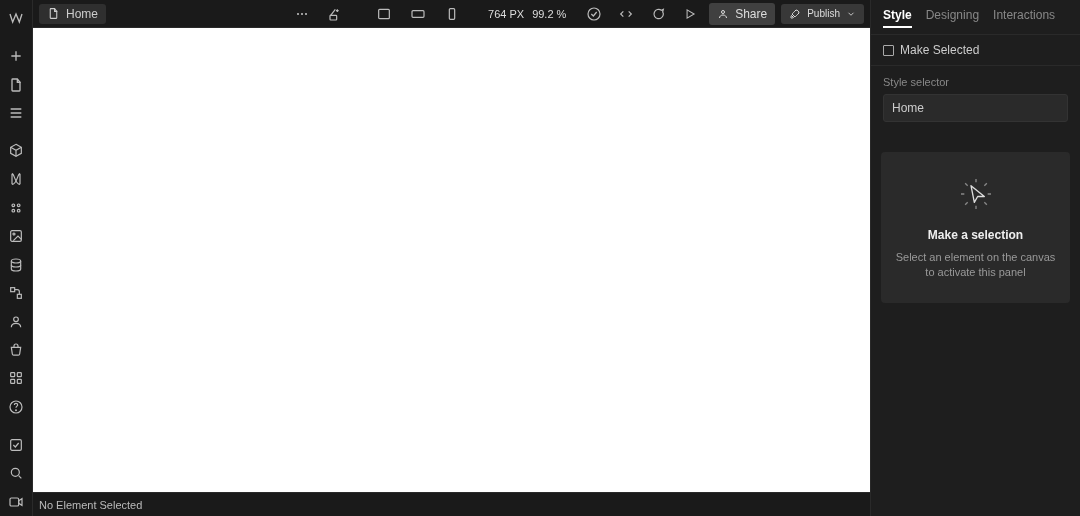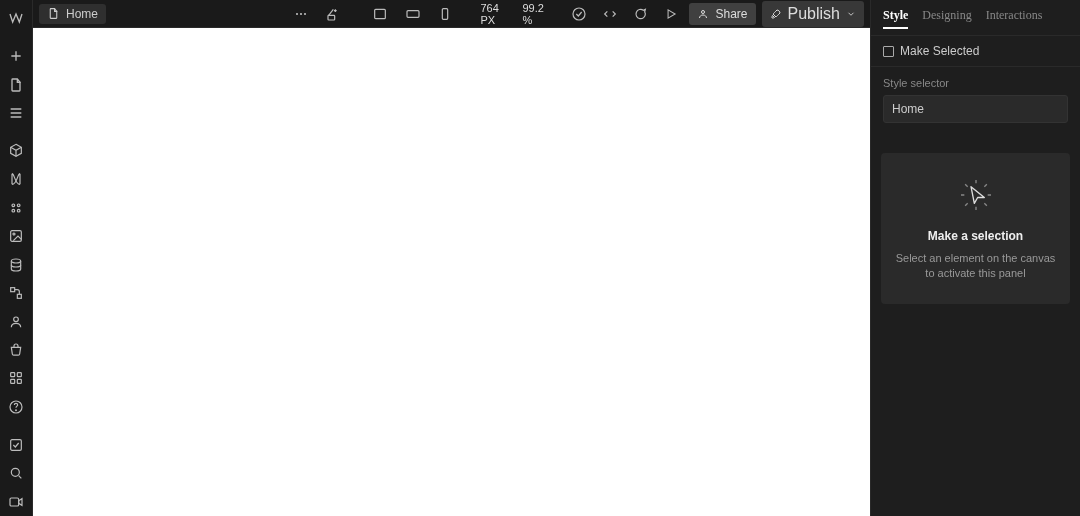--- a/index.html
+++ b/index.html
@@ -19,31 +19,31 @@
   .top-sep { flex: 0 0 auto; width: 170px; } 
   .tb-icon { width: 28px; height: 28px; display: flex; align-items: center; justify-content: center; cursor: pointer; color: #bbb; }
   .tb-icon svg { width: 16px; height: 16px; }
   .tb-gap { width: 8px; }
   .vp-info { margin-left: 16px; font-size: 11px; color: #ddd; display: flex; gap: 8px; }
   .top-spacer { flex: 1; }
   .mode-btn { display: flex; align-items: center; gap: 6px; background: #383838; border-radius: 3px; padding: 4px 8px; font-size: 12px; cursor: pointer; color: #ddd; }
   .mode-btn svg.chev { width: 10px; height: 10px; }
   .round-icon { width: 26px; height: 26px; display: flex; align-items: center; justify-content: center; cursor: pointer; color: #bbb; }
   .share-btn { display: flex; align-items: center; gap: 6px; background: #404040; border-radius: 3px; padding: 4px 8px; font-size: 12px; cursor: pointer; color: #ddd; }
-  .publish-btn { display: flex; align-items: center; gap: 6px; background: #383838; border-radius: 3px; padding: 4px 8px; font-size: 16px; cursor: pointer; color: #ddd; }
+  .publish-btn { display: flex; align-items: center; gap: 6px; background: #383838; border-radius: 3px; padding: 4px 8px; font-size: 10px; cursor: pointer; color: #ddd; }
 
   .canvas-wrap { flex: 1; background: #1a1a1a; display: flex; }
   .canvas { flex: 1; background: #fff; margin: 0; }
 
   .status-bar { height: 24px; background: #1a1a1a; border-top: 1px solid #2a2a2a; display: flex; align-items: center; padding: 0 6px; font-size: 11px; color: #bbb; }
 
   
   .right-panel { width: 210px; background: #1e1e1e; border-left: 1px solid #2a2a2a; display: flex; flex-direction: column; font-size: 12px; } 
   .rp-tabs { display: flex; gap: 14px; padding: 8px 12px 6px 12px; border-bottom: 1px solid #2a2a2a; font-size: 12px; }
-  .rp-tab { color: #888; cursor: pointer; padding-bottom: 4px; font-family: Liberation Serif, serif; }
+  .rp-tab { color: #888; cursor: pointer; padding-bottom: 4px; }
   .rp-tab.active { color: #fff; border-bottom: 2px solid #fff; font-weight: 600; }
   .rp-selected { display: flex; align-items: center; gap: 6px; padding: 8px 12px; border-bottom: 1px solid #2a2a2a; font-size: 12px; color: #ccc; }
   .rp-selected .sq { width: 11px; height: 11px; border: 1px solid #aaa; border-radius: 1px; }
   .rp-section { padding: 10px 12px; }
   .rp-label { font-size: 11px; color: #888; margin-bottom: 6px; }
   .rp-input { background: #2a2a2a; border: 1px solid #333; border-radius: 3px; padding: 6px 8px; font-size: 12px; color: #ccc; cursor: pointer; }
   .rp-placeholder { margin: 20px 10px; background: #2a2a2a; border-radius: 4px; padding: 22px 14px; text-align: center; }
   .rp-placeholder .cursor-ill { margin: 0 auto 14px auto; width: 40px; height: 40px; position: relative; }
   .rp-placeholder h4 { font-size: 12px; color: #eee; font-weight: 600; margin-bottom: 8px; }
   .rp-placeholder p { font-size: 11px; color: #999; line-height: 1.4; }
@@ -257,20 +257,23 @@
         <svg class="chev" width="10" height="10" viewBox="0 0 24 24" fill="none" stroke="currentColor" stroke-width="2">
             <path d="M6 9l6 6 6-6"></path>
           </svg>
       </div>
     </div>
 
     <div class="canvas-wrap">
       <div class="canvas"></div>
     </div>
 
+    <div class="status-bar">
+      <span>No Element Selected</span>
+    </div>
   </div>
 
   <div class="right-panel">
     <div class="rp-tabs">
       <div class="rp-tab active">Style</div>
       <div class="rp-tab">Designing</div>
       <div class="rp-tab">Interactions</div>
     </div>
 
     <div class="rp-selected">

